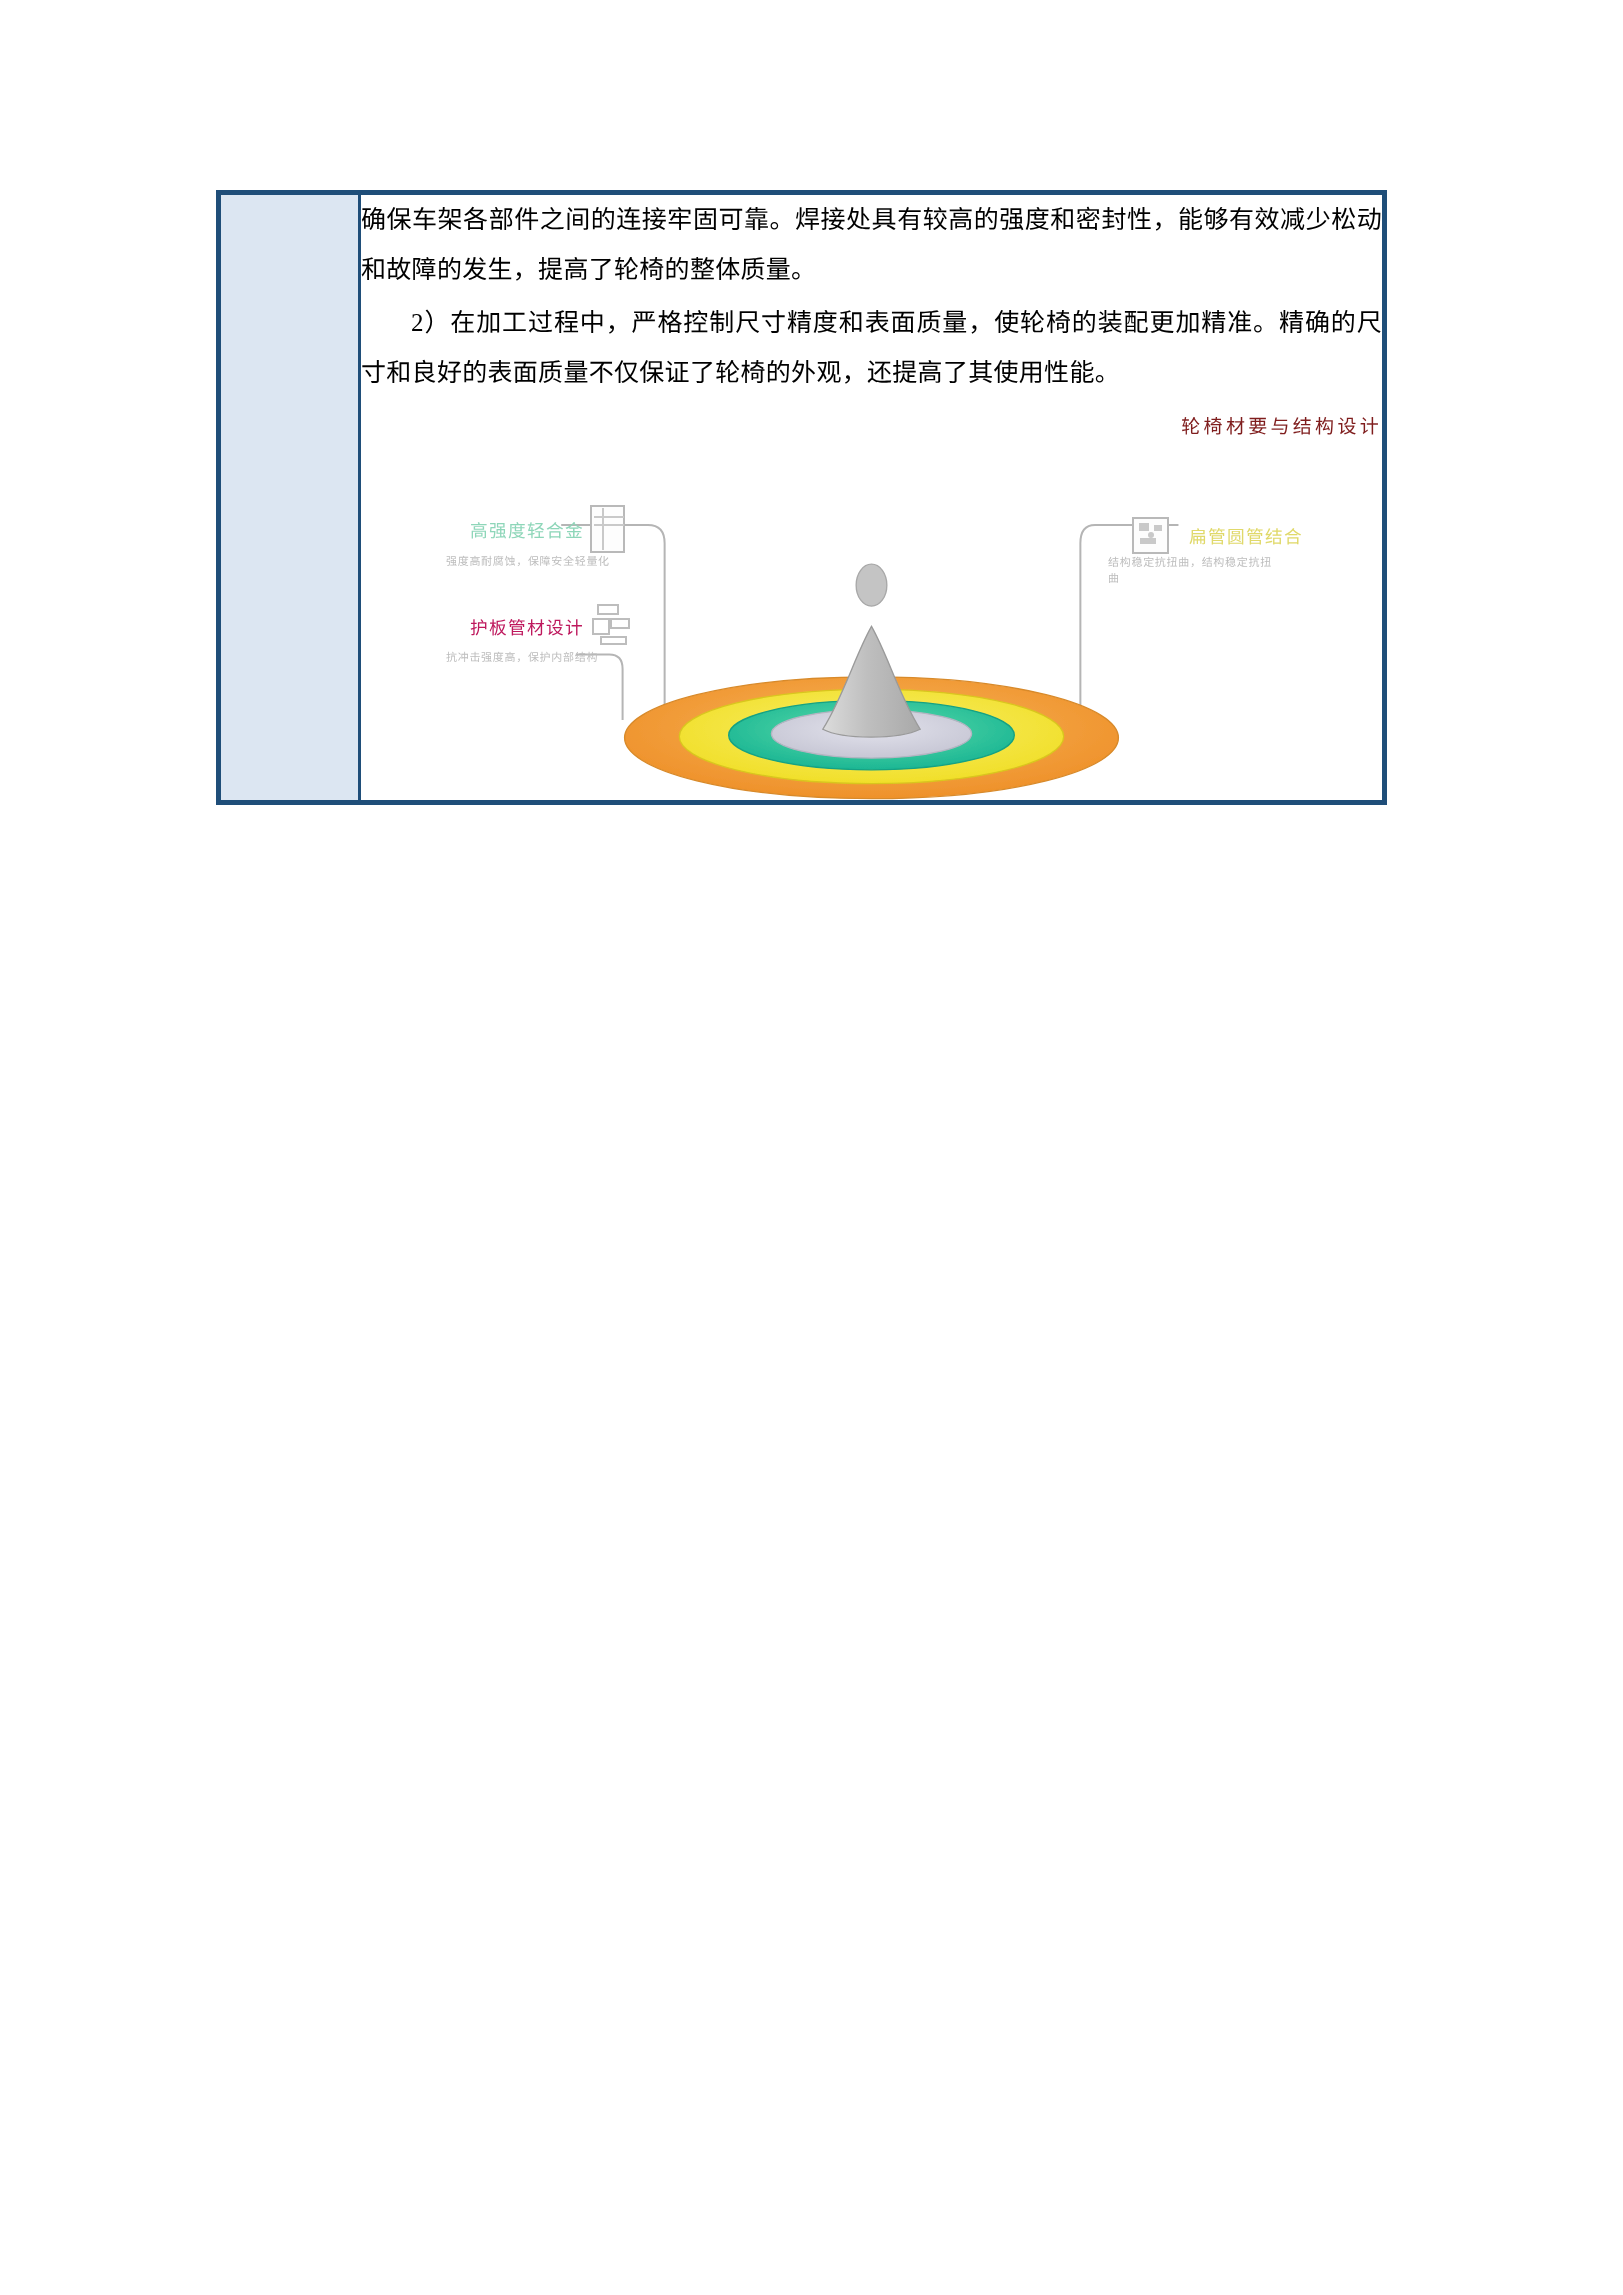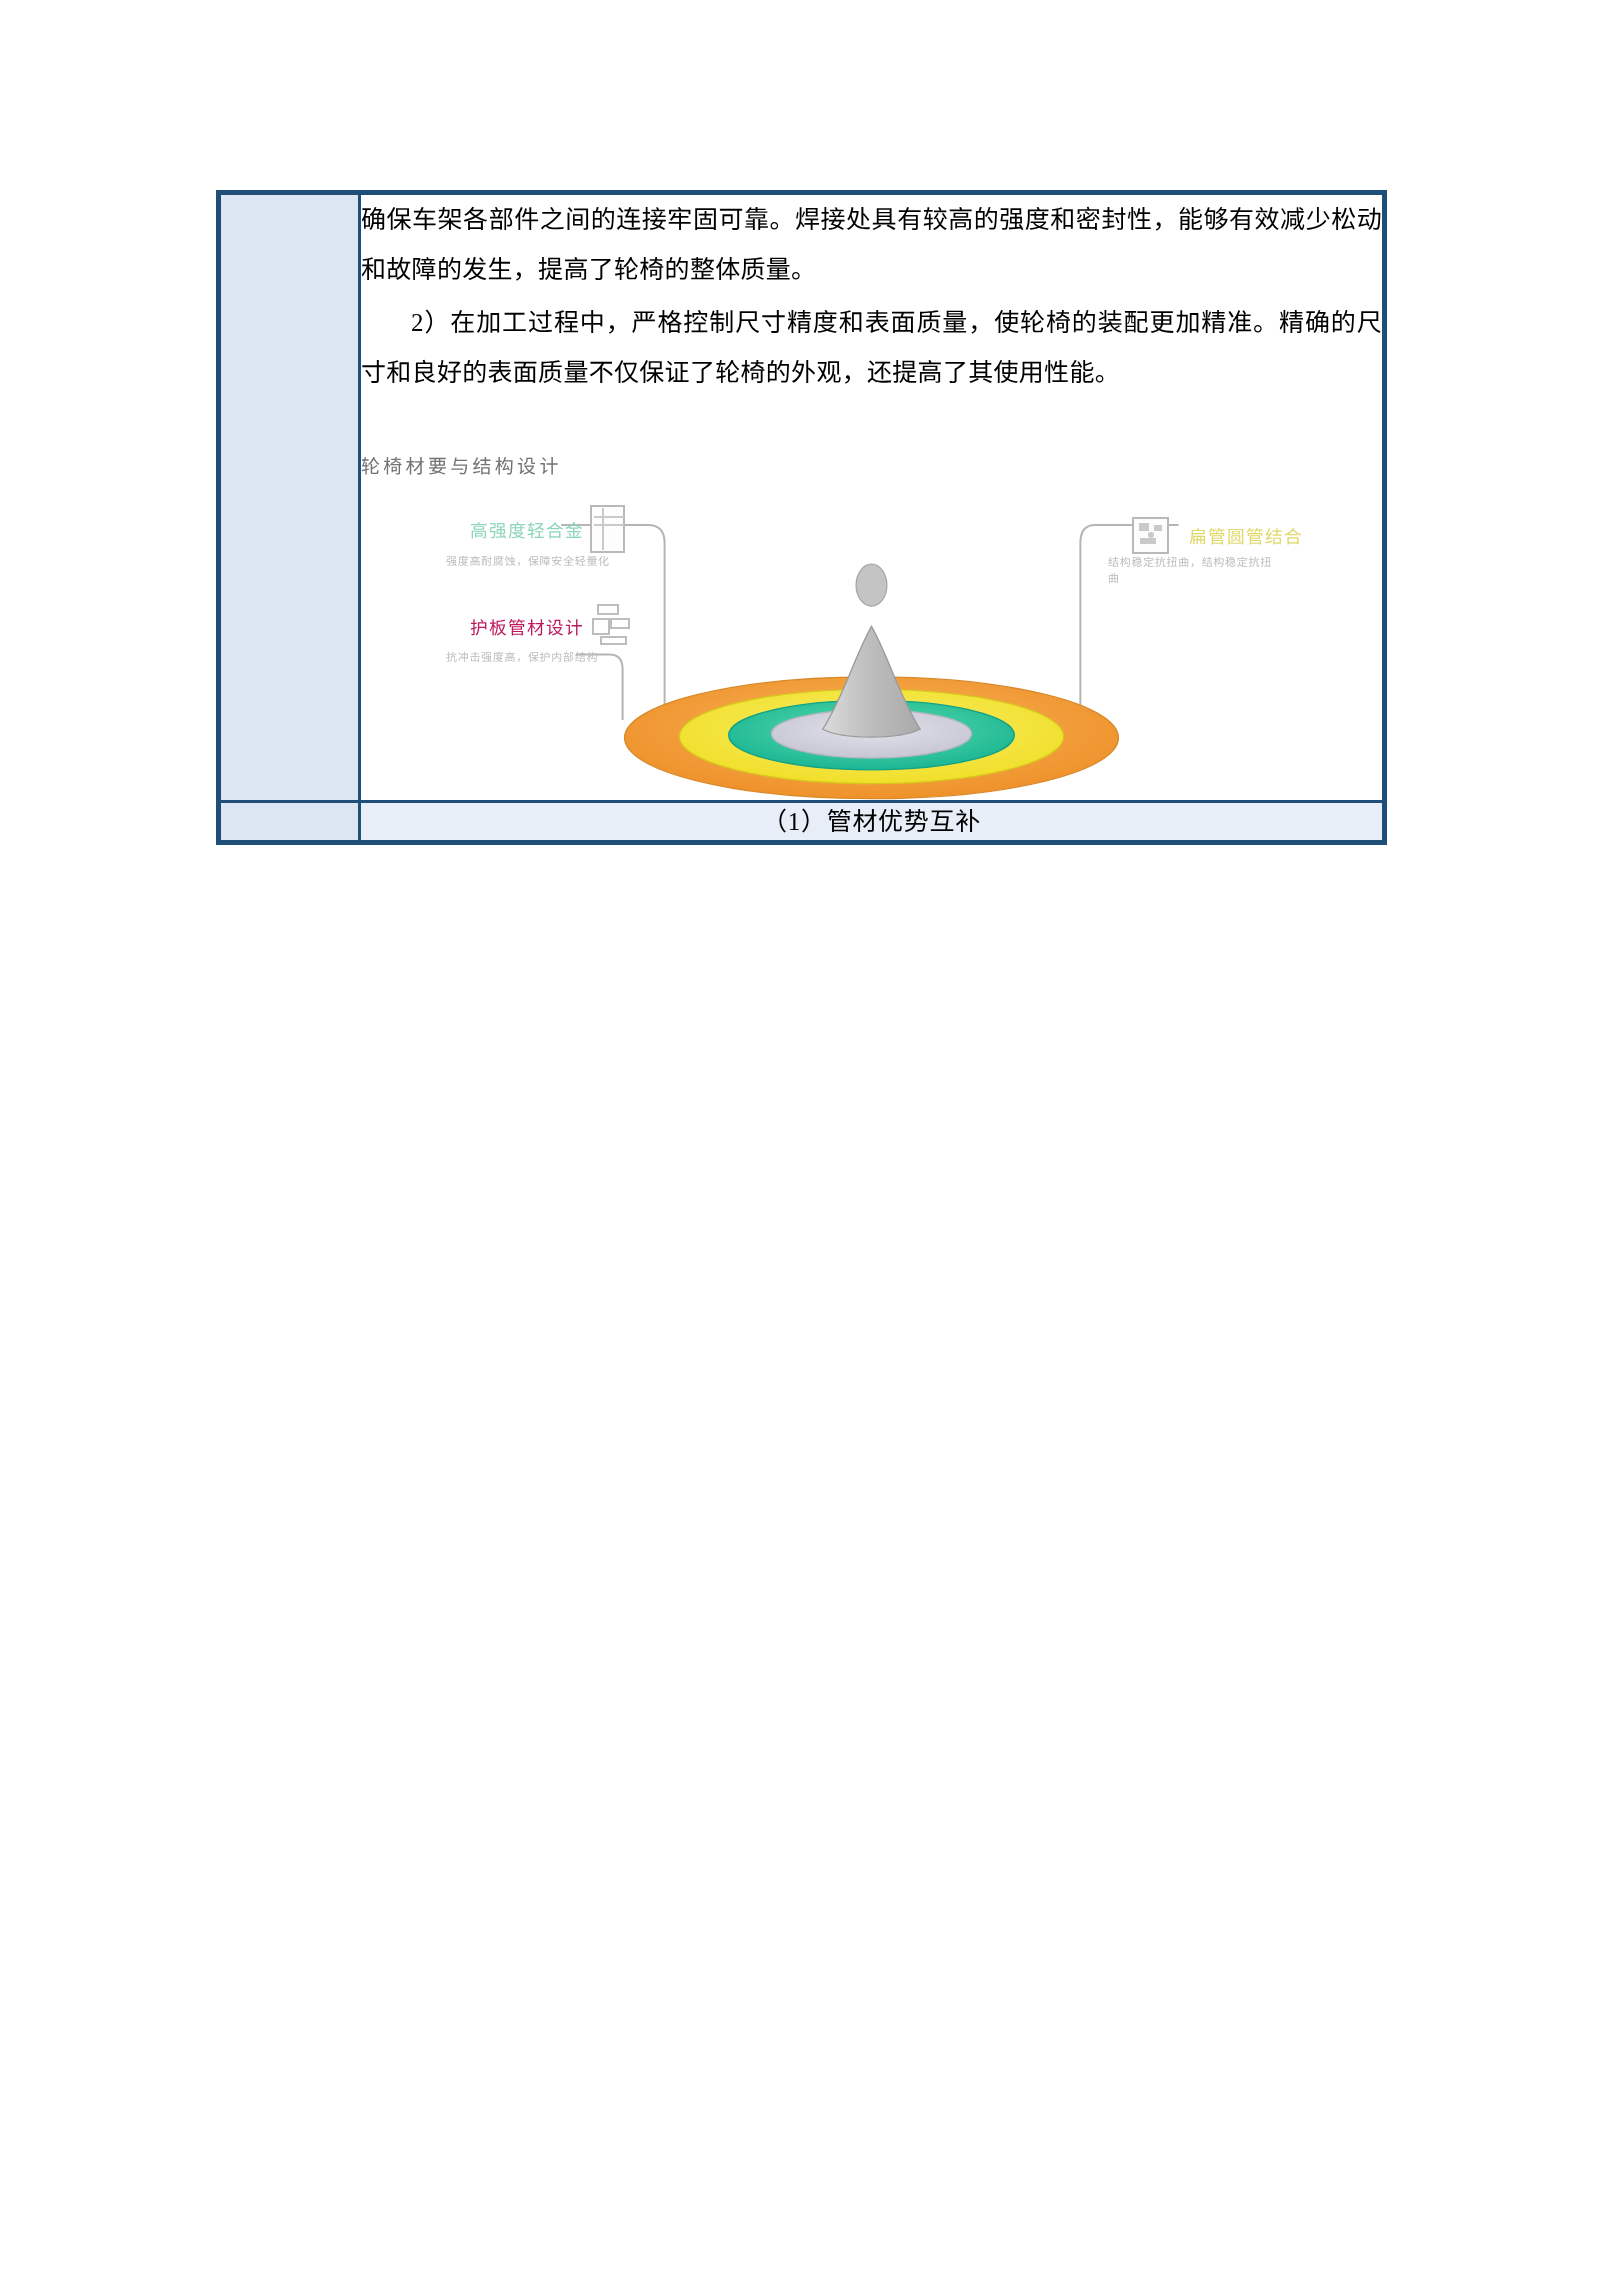--- a/index.html
+++ b/index.html
@@ -96,27 +96,26 @@
     position: relative;
     width: 100%;
     height: 393px;
     margin-top: 9.2px;
     overflow: hidden;
   }
   .fig-title {
     position: absolute;
     left: 0; right: 0;
     top: 3.9px;
-    text-align: left;
+    text-align: right;
     font-size: 19px;
-    color: #737373;
+    color: #7f1d1d;
     letter-spacing: 3.3px;
     filter: blur(0.5px);
     font-family: "Liberation Serif", "DejaVu Serif", serif;
-    margin-top: 40px;
   }
   .fig-svg {
     position: absolute;
     left: 0; top: 0;
     width: 100%;
     height: 393px;
   }
 
   .node {
     position: absolute;
@@ -275,23 +274,19 @@
               </div>
               <div class="node-desc">抗冲击强度高，保护内部结构</div>
             </div>
 
           </div>
 
         </td>
       </tr>
 
 
-      <tr>
-        <td class="cell-label blank"></td>
-        <td class="sub-head">（1）管材优势互补</td>
-      </tr>
 
 
     </tbody>
   </table>
 
 </div>
 
 
 </body></html>

